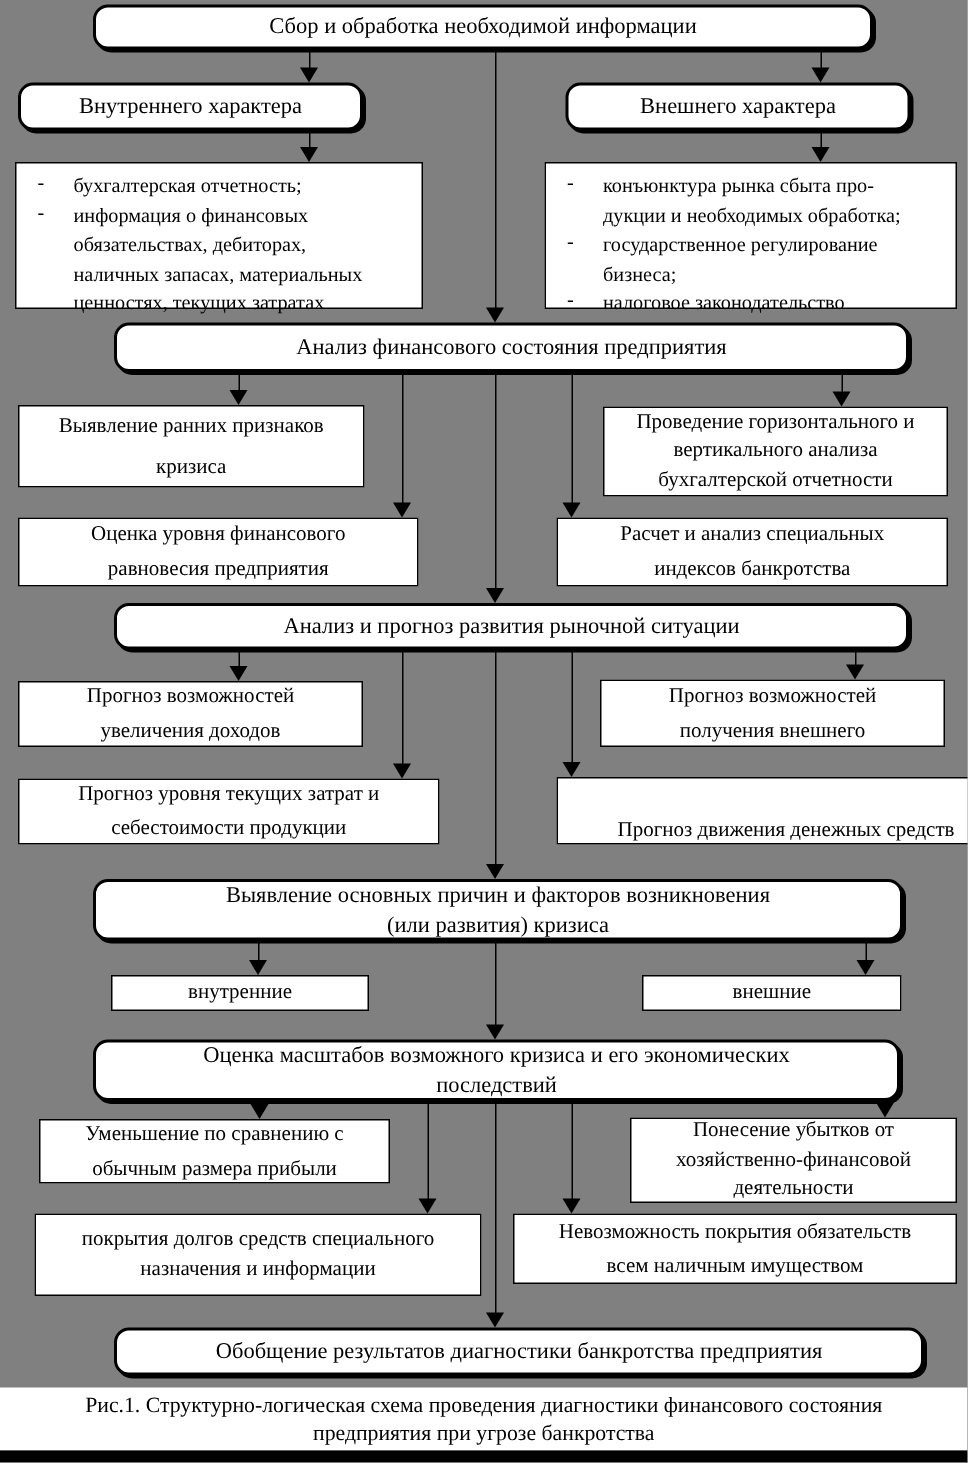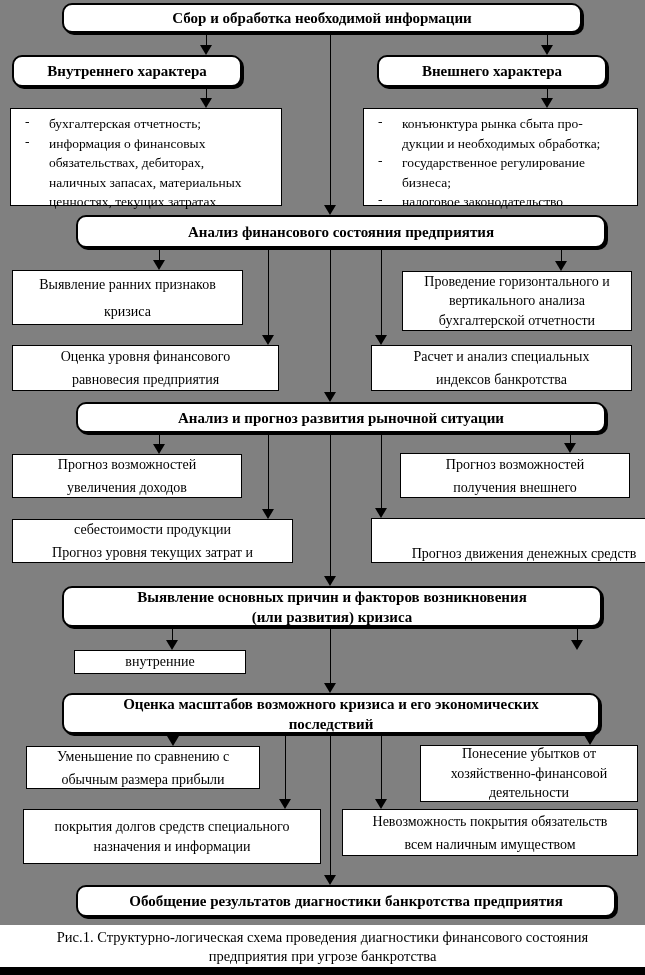--- a/index.html
+++ b/index.html
@@ -2,21 +2,21 @@
 <html><head>
 <meta charset="utf-8">
 <style>
   html,body{margin:0;padding:0}
   #canvas{position:relative;width:645px;height:975px;background:#808080;
           font-family:"Liberation Serif",serif;color:#000;overflow:hidden}
   .box{position:absolute;background:#fff;border:1.5px solid #000;box-sizing:border-box;
        display:flex;flex-direction:column;justify-content:center;align-items:center;
        text-align:center;font-size:14px}
   .rbox{position:absolute;background:#fff;border:2px solid #000;border-radius:10px;
-        box-shadow:2px 2px 0 #000;box-sizing:border-box;font-weight:bold;font-size:15px;
+        box-shadow:2px 2px 0 #000;box-sizing:border-box;font-weight:normal;font-size:15px;
         display:flex;flex-direction:column;justify-content:center;align-items:center;text-align:left}
   .ln{display:block}
   .lh19 .ln{line-height:19.5px}
   .lh22 .ln{line-height:23px}
   .lh27 .ln{line-height:27px}
   .rbox .ln{line-height:20px}
   .list{position:absolute;background:#fff;border:1.5px solid #000;box-sizing:border-box;
         font-size:13.5px;padding:5px 4px 0 14px;text-align:left}
   .li{display:flex}
   .dash{width:24px;flex:none}
@@ -113,34 +113,37 @@
 
   <div class="box lh22" style="left:12px;top:454px;width:230px;height:44px">
     <span class="ln">Прогноз возможностей</span>
     <span class="ln">увеличения доходов</span>
   </div>
   <div class="box lh22" style="left:400px;top:453px;width:230px;height:45px">
     <span class="ln">Прогноз возможностей</span>
     <span class="ln">получения внешнего</span>
   </div>
   <div class="box lh22" style="left:12px;top:519px;width:281px;height:44px">
+    <span class="ln">Прогноз уровня текущих затрат и</span>
     <span class="ln">себестоимости продукции</span>
-    <span class="ln">Прогноз уровня текущих затрат и</span>
   </div>
   <div class="box" style="left:371px;top:518px;width:306px;height:45px;justify-content:flex-end;padding-top:8px">
     <span class="ln">Прогноз движения денежных средств</span>
   </div>
 
   <div class="rbox" style="left:62px;top:586px;width:540px;height:41px">
     <span class="ln">Выявление основных причин и факторов возникновения</span>
     <span class="ln">(или развития) кризиса</span>
   </div>
 
   <div class="box" style="left:74px;top:650px;width:172px;height:24px">
     <span class="ln">внутренние</span>
+  </div>
+  <div class="box" style="left:428px;top:650px;width:173px;height:24px">
+    <span class="ln">внешние</span>
   </div>
 
   <div class="rbox" style="left:62px;top:693px;width:538px;height:41px">
     <span class="ln">Оценка масштабов возможного кризиса и его экономических</span>
     <span class="ln">последствий</span>
   </div>
 
   <div class="box lh22" style="left:26px;top:746px;width:234px;height:43px">
     <span class="ln">Уменьшение по сравнению с</span>
     <span class="ln">обычным размера прибыли</span>

